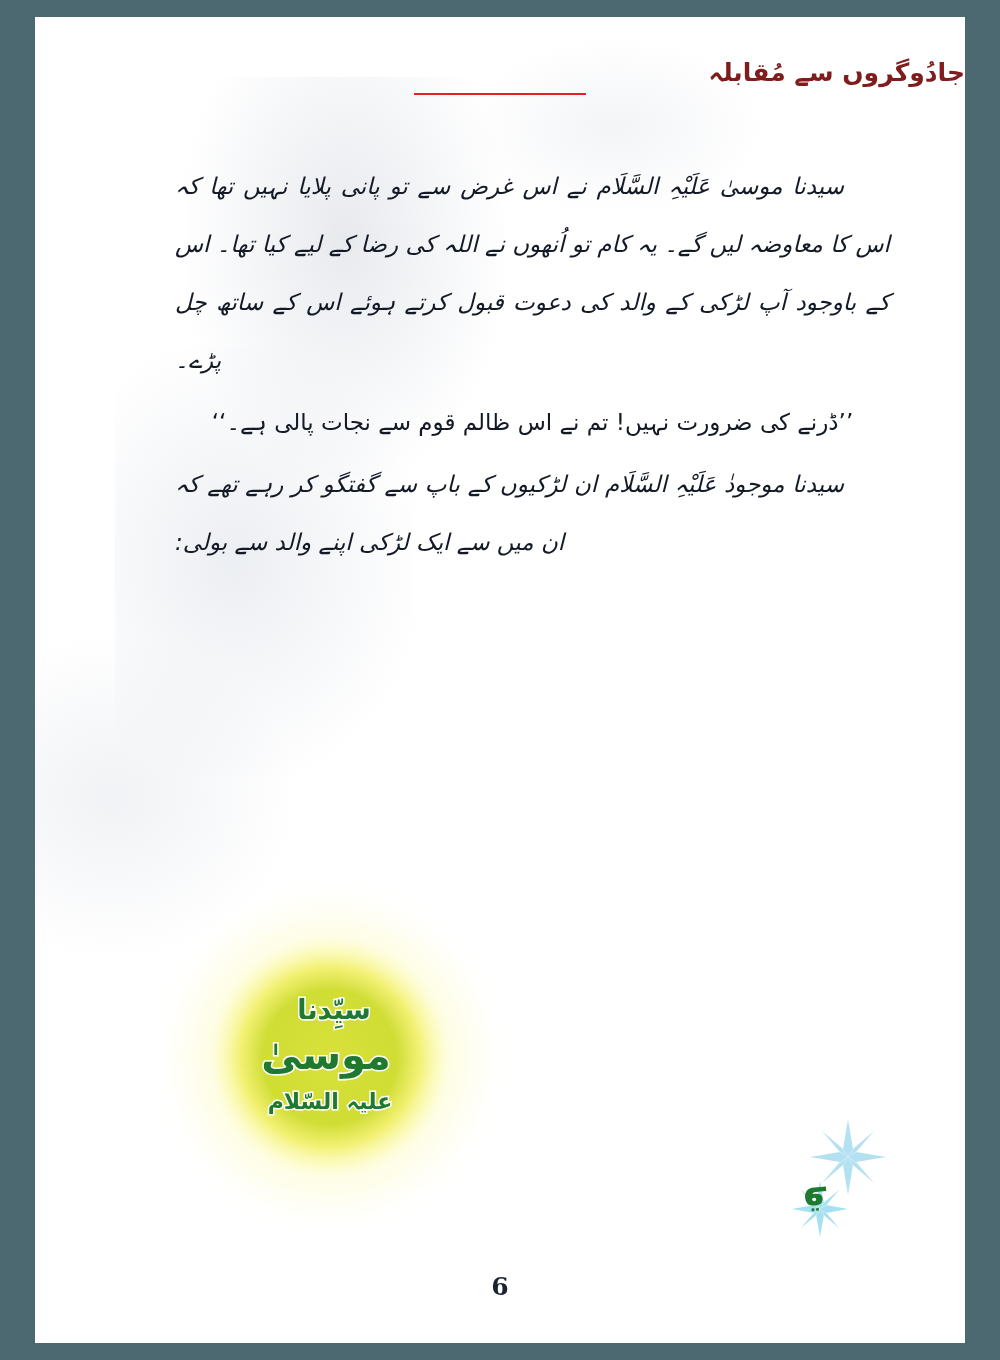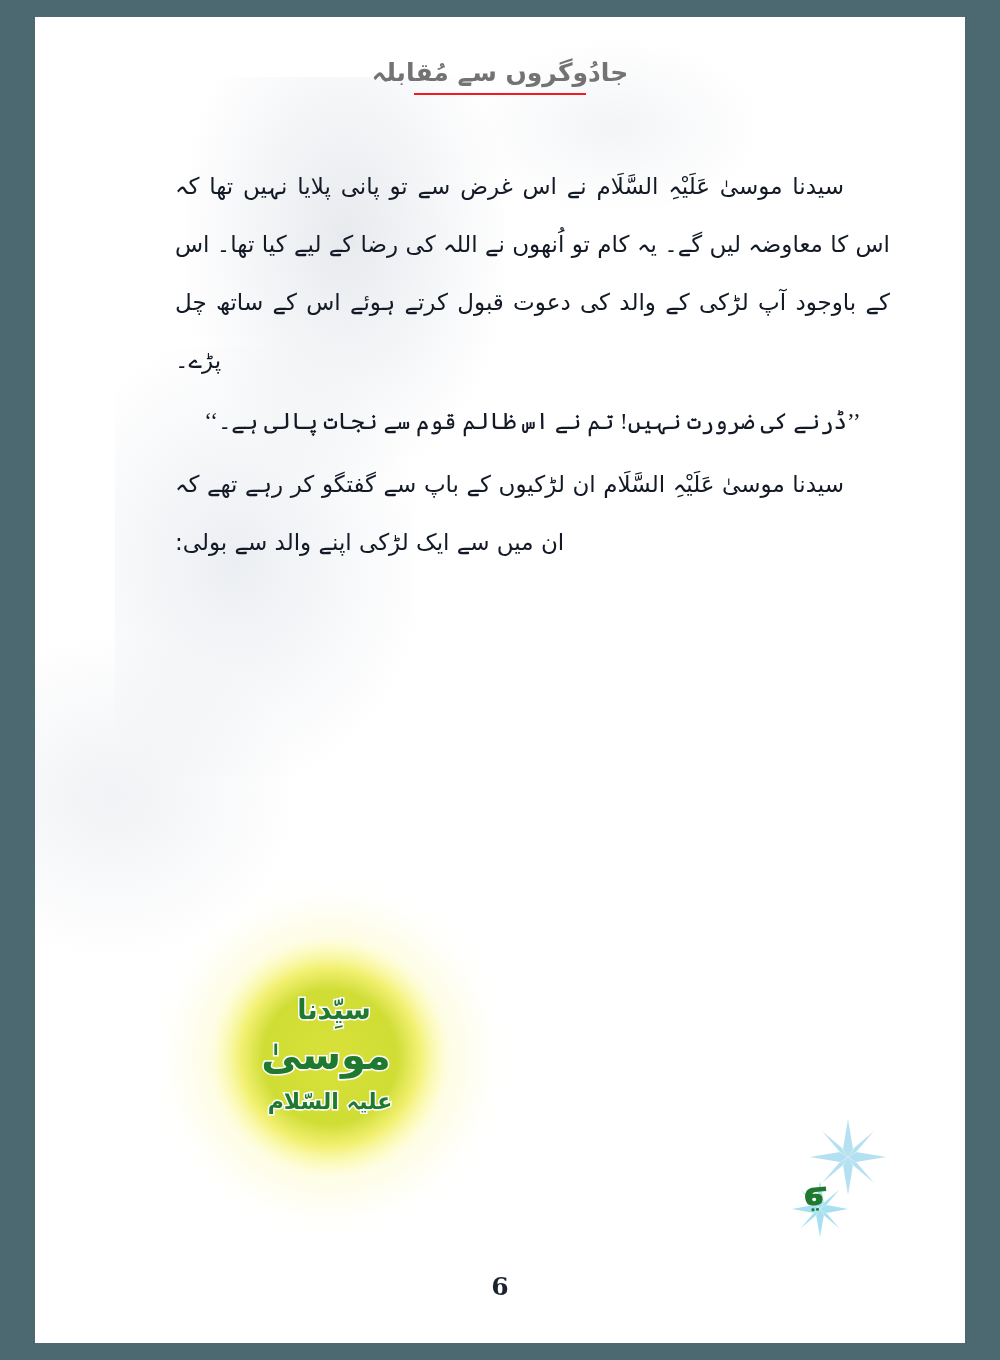--- a/index.html
+++ b/index.html
@@ -71,24 +71,25 @@
     position: absolute;
     left: 0;
     top: 40px;
     width: 930px;
     text-align: center;
   }
   .header-title {
     font-family: "DejaVu Sans", sans-serif;
     font-size: 25px;
     font-weight: 700;
-    color: #737373;
+    color: #7f1d1d;
     line-height: 1.25;
     letter-spacing: 0px;
     direction: rtl;
+    text-align: right;
   }
   .header-rule {
     width: 172px;
     height: 2px;
     background: #ee1c25;
     margin: 5px auto 0 auto;
   }
 
   
   .body-text {
@@ -107,25 +108,25 @@
   .para {
     margin: 0 0 4px 0;
     direction: rtl;
   }
   .para.indent {
     text-indent: 46px;
   }
   .para.quote {
     text-align: right;
     text-align-last: center;
-    font-family: Liberation Serif, serif;
   }
   .para.tail-left {
     text-align: justify;
     text-align-last: left;
+    font-style: italic;
   }
 
   
   .ornament {
     position: absolute;
     left: 95px;
     top: 840px;
     width: 800px;
     height: 430px;
     pointer-events: none;
@@ -158,21 +159,21 @@
     <div class="scan-shade-d"></div>
 
     <div class="header">
       <div class="header-title">جادُوگروں سے مُقابلہ</div>
       <div class="header-rule"></div>
     </div>
 
     <div class="body-text">
       <p class="para indent tail-left">سیدنا موسیٰ عَلَیْہِ السَّلَام نے اس غرض سے تو پانی پلایا نہیں تھا کہ اس کا معاوضہ لیں گے۔ یہ کام تو اُنھوں نے اللہ کی رضا کے لیے کیا تھا۔ اس کے باوجود آپ لڑکی کے والد کی دعوت قبول کرتے ہوئے اس کے ساتھ چل پڑے۔</p>
       <p class="para quote">’’ڈرنے کی ضرورت نہیں! تم نے اس ظالم قوم سے نجات پالی ہے۔‘‘</p>
-      <p class="para indent tail-left">سیدنا موسیٰ عَلَیْہِ السَّلَام ان لڑکیوں کے باپ سے گفتگو کر رہے تھے کہ ان میں سے ایک لڑکی اپنے والد سے بولی:</p>
+      <p class="para indent tail-left">سیدنا موجودٰ عَلَیْہِ السَّلَام ان لڑکیوں کے باپ سے گفتگو کر رہے تھے کہ ان میں سے ایک لڑکی اپنے والد سے بولی:</p>
     </div>
 
     <div class="ornament">
       <svg width="800" height="430" viewBox="0 0 800 430" xmlns="http://www.w3.org/2000/svg">
         <defs>
           <radialGradient id="glow" cx="50%" cy="50%" r="50%">
             <stop offset="0%" stop-color="#d8e13a" stop-opacity="1"></stop>
             <stop offset="52%" stop-color="#cfdd35" stop-opacity="1"></stop>
             <stop offset="70%" stop-color="#f2f06e" stop-opacity="0.95"></stop>
             <stop offset="85%" stop-color="#fbfab0" stop-opacity="0.55"></stop>

